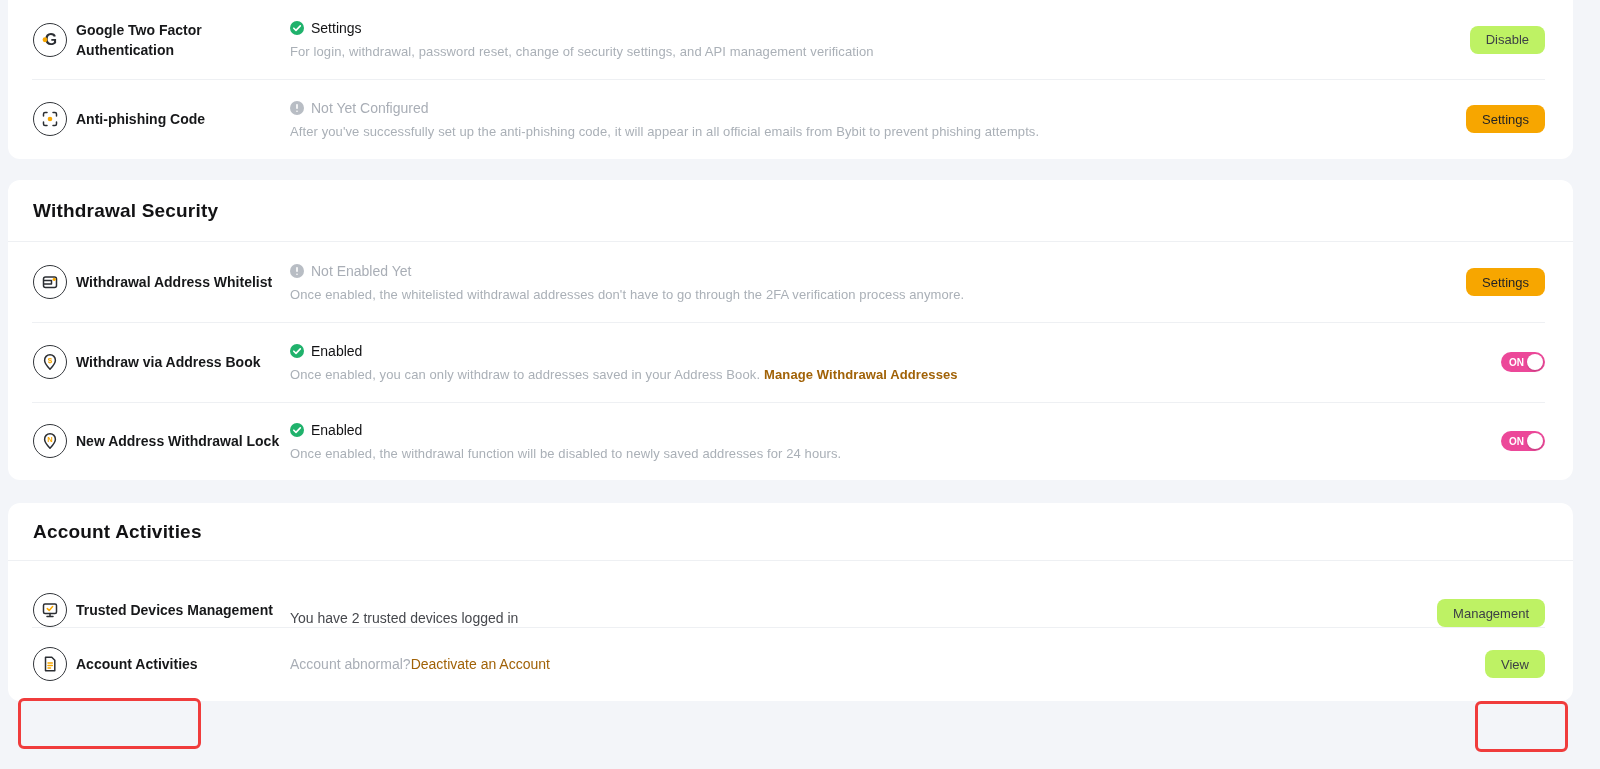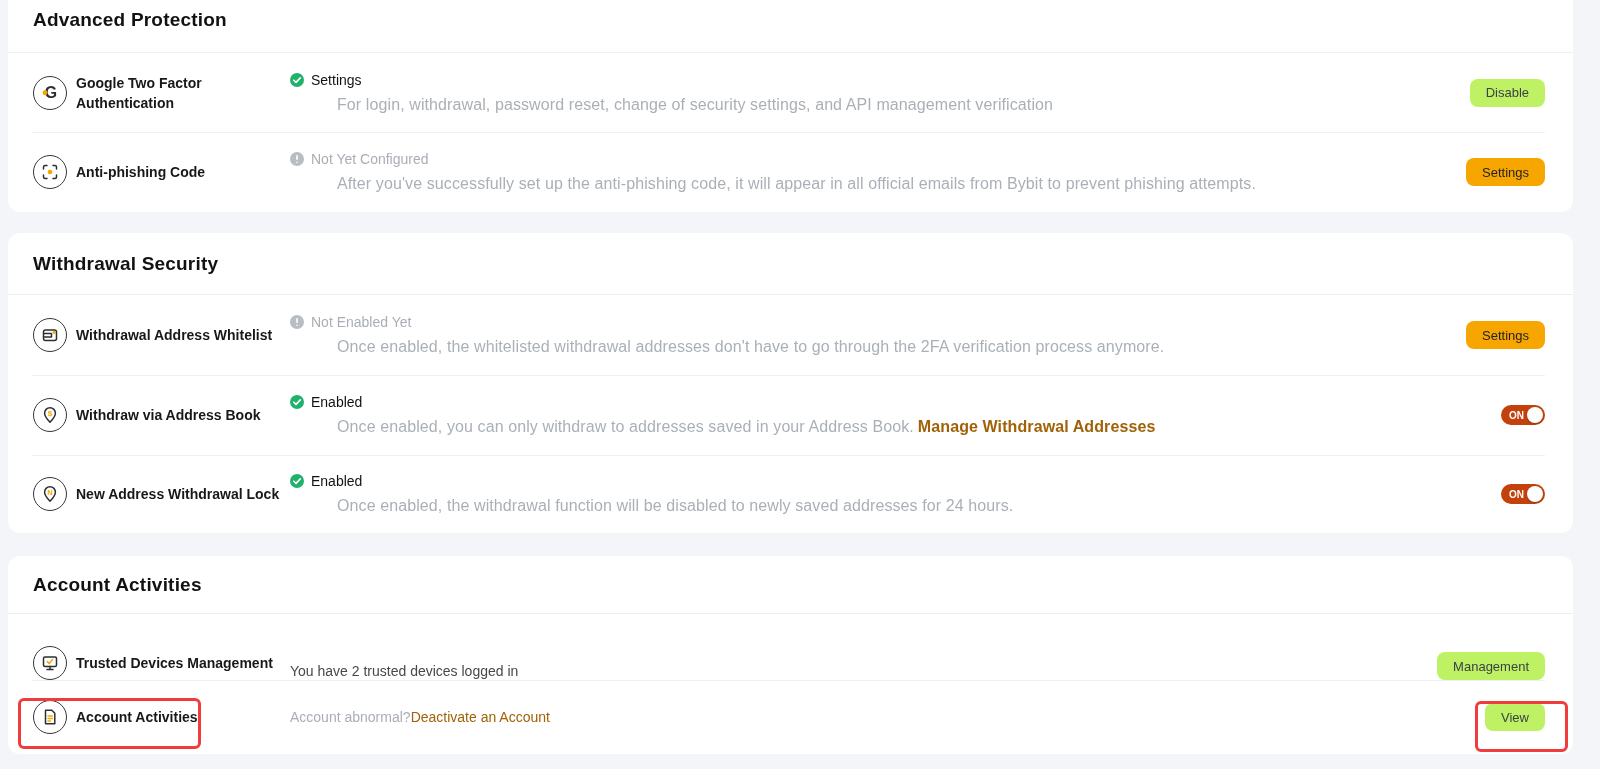--- a/index.html
+++ b/index.html
@@ -73,24 +73,23 @@
     color:#17181a;
     line-height:20px;
     max-width:215px;
   }
   .row-mid { flex:1 1 auto; min-width:0; }
   .status-line { display:flex; align-items:center; gap:7px; }
   .status-text { font-size:14px; color:#121214; }
   .status-text.muted { color:#a9aeb6;text-align:center; }
   .desc {
     margin-top:8px;
-    font-size:16px;
+    font-size:13px;
     color:#aab0b7;
     letter-spacing:0.1px;
-    margin-left:47px;
   }
   .plain-text { font-size:14px; color:#46484d; }
   .plain-text.muted { color:#a9aeb6; }
   .link-orange { color:#a16207; cursor:pointer; text-decoration:none; font-weight:700; }
   .desc .link-orange { font-weight:700; margin-left:4px; }
   .plain-text .link-orange { margin-left:0; font-weight:400; }
 
   .row-right { flex:0 0 auto; padding-right:28px; display:flex; align-items:center; }
   .btn {
     display:inline-flex;
@@ -104,21 +103,21 @@
     font-family:"Liberation Sans", sans-serif;
     cursor:pointer;
     white-space:nowrap;
   }
   .btn-gray { background:#bef264; color:#3d4046; }
   .btn-orange { background:#f7a600; color:#1f2126; }
 
   .toggle {
     width:44px; height:20px;
     border-radius:10px;
-    background:#c2410c;
+    background:#ec4899;
     position:relative;
     cursor:pointer;
   }
   .toggle .on-label {
     position:absolute;
     left:8px; top:50%;
     transform:translateY(-50%);
     color:#ffffff;
     font-size:10px;
     font-weight:700;
@@ -142,23 +141,20 @@
   #annot-view-button { left:1475px; top:701px; width:93px; height:51px; }
 
   svg { display:block; }
 </style>
 </head>
 <body>
 
 <div class="page">
 
   <section class="card first">
-    <div class="card-header h1">
-      <span class="section-title">Advanced Protection</span>
-    </div>
 
     <div class="row r79">
       <div class="row-left">
         <span class="icon-circle">
           <svg width="19" height="19" viewBox="0 0 18 18">
             <text x="9.5" y="13.8" text-anchor="middle" font-size="15" font-weight="bold" fill="#2b2e33" font-family="Liberation Sans, sans-serif">G</text>
             <circle cx="3.8" cy="9.2" r="2.3" fill="#f7a600"></circle>
           </svg>
         </span>
         <span class="row-label">Google Two Factor Authentication</span>

